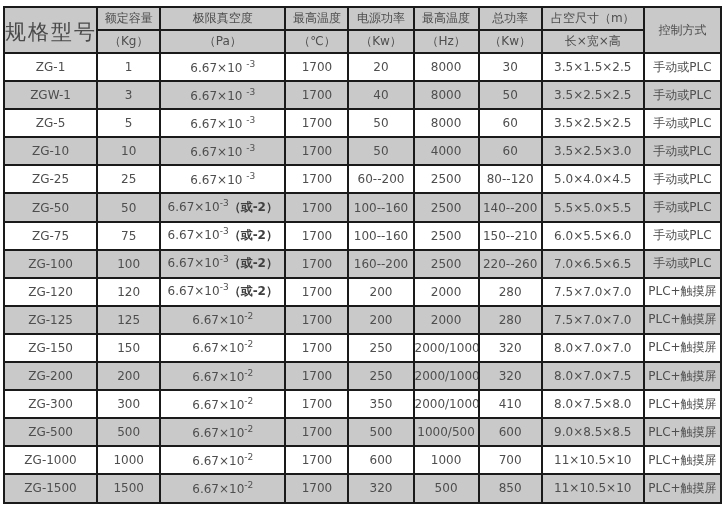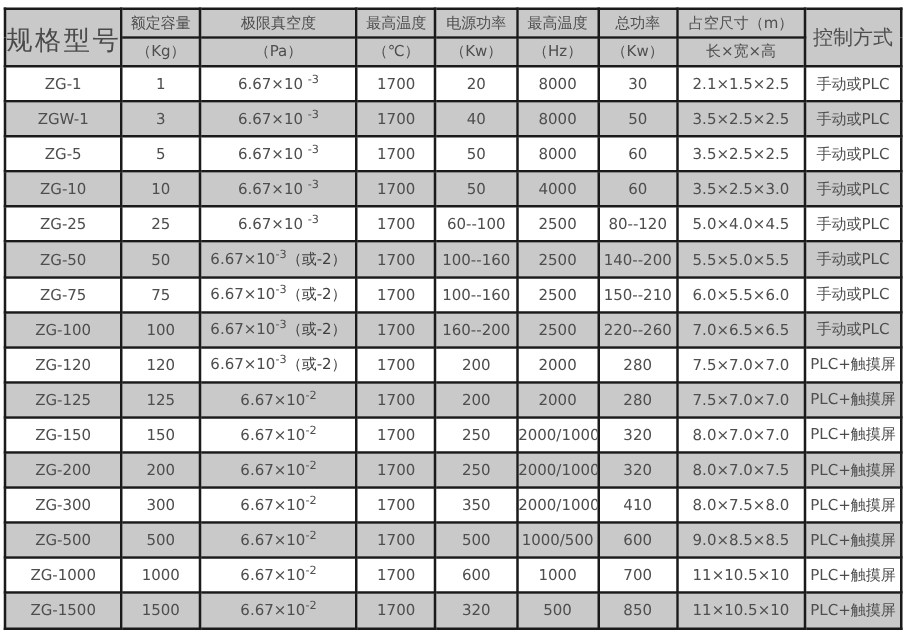--- a/index.html
+++ b/index.html
@@ -36,35 +36,35 @@
   }
   th.model-header {
     font-size: 21px;
     letter-spacing: 2px;
     vertical-align: bottom;
     padding-bottom: 6px;
     color: #4a4a4a;
     margin-left: 38px;
   }
   th.control-header {
-    font-size: 16px;
+    font-size: 12px;
   }
   .spec-table tbody td {
     height: 26.1px;
     background: #ffffff;
   }
   .spec-table tbody tr.alt td {
     background: #c9c9c9;
   }
   .vac-sup {
     font-size: 9px;
     line-height: 1;
   }
   .vac-suffix {
-    font-weight: normal;
+    font-weight: bold;
     color: #3f3f3f;
   }
 </style>
 </head>
 <body>
 
 <table class="spec-table">
   <colgroup>
     <col style="width:93px">
       <col style="width:63px">
@@ -100,21 +100,21 @@
   </thead>
   <tbody>
       <tr>
     <td>ZG-1</td>
     <td>1</td>
     <td><span class="vac-base">6.67×10 </span><sup class="vac-sup">-3</sup><span class="vac-suffix"></span></td>
     <td>1700</td>
     <td>20</td>
     <td>8000</td>
     <td>30</td>
-    <td>2.1×1.5×2.5</td>
+    <td>3.5×1.5×2.5</td>
     <td>手动或PLC</td>
   </tr>
       <tr class="alt">
     <td>ZGW-1</td>
     <td>3</td>
     <td><span class="vac-base">6.67×10 </span><sup class="vac-sup">-3</sup><span class="vac-suffix"></span></td>
     <td>1700</td>
     <td>40</td>
     <td>8000</td>
     <td>50</td>
@@ -141,21 +141,21 @@
     <td>4000</td>
     <td>60</td>
     <td>3.5×2.5×3.0</td>
     <td>手动或PLC</td>
   </tr>
       <tr>
     <td>ZG-25</td>
     <td>25</td>
     <td><span class="vac-base">6.67×10 </span><sup class="vac-sup">-3</sup><span class="vac-suffix"></span></td>
     <td>1700</td>
-    <td>60--100</td>
+    <td>60--200</td>
     <td>2500</td>
     <td>80--120</td>
     <td>5.0×4.0×4.5</td>
     <td>手动或PLC</td>
   </tr>
       <tr class="alt">
     <td>ZG-50</td>
     <td>50</td>
     <td><span class="vac-base">6.67×10</span><sup class="vac-sup">-3</sup><span class="vac-suffix">（或-2）</span></td>
     <td>1700</td>

